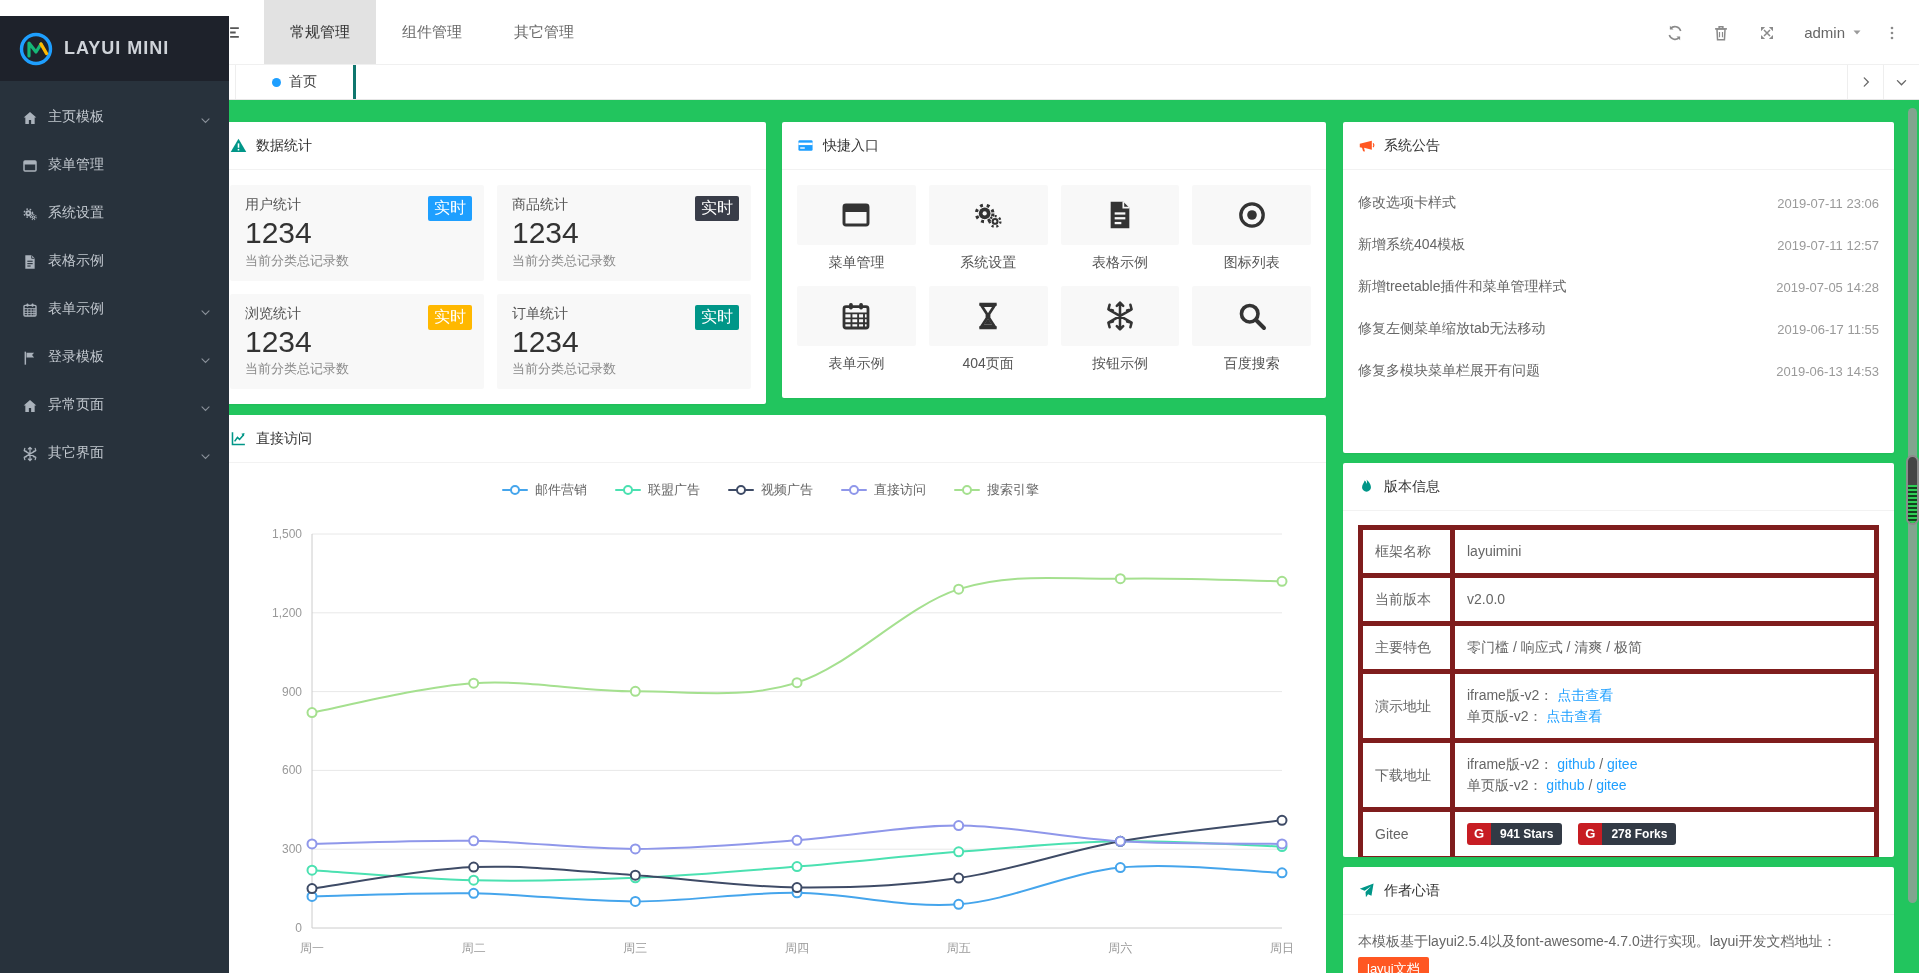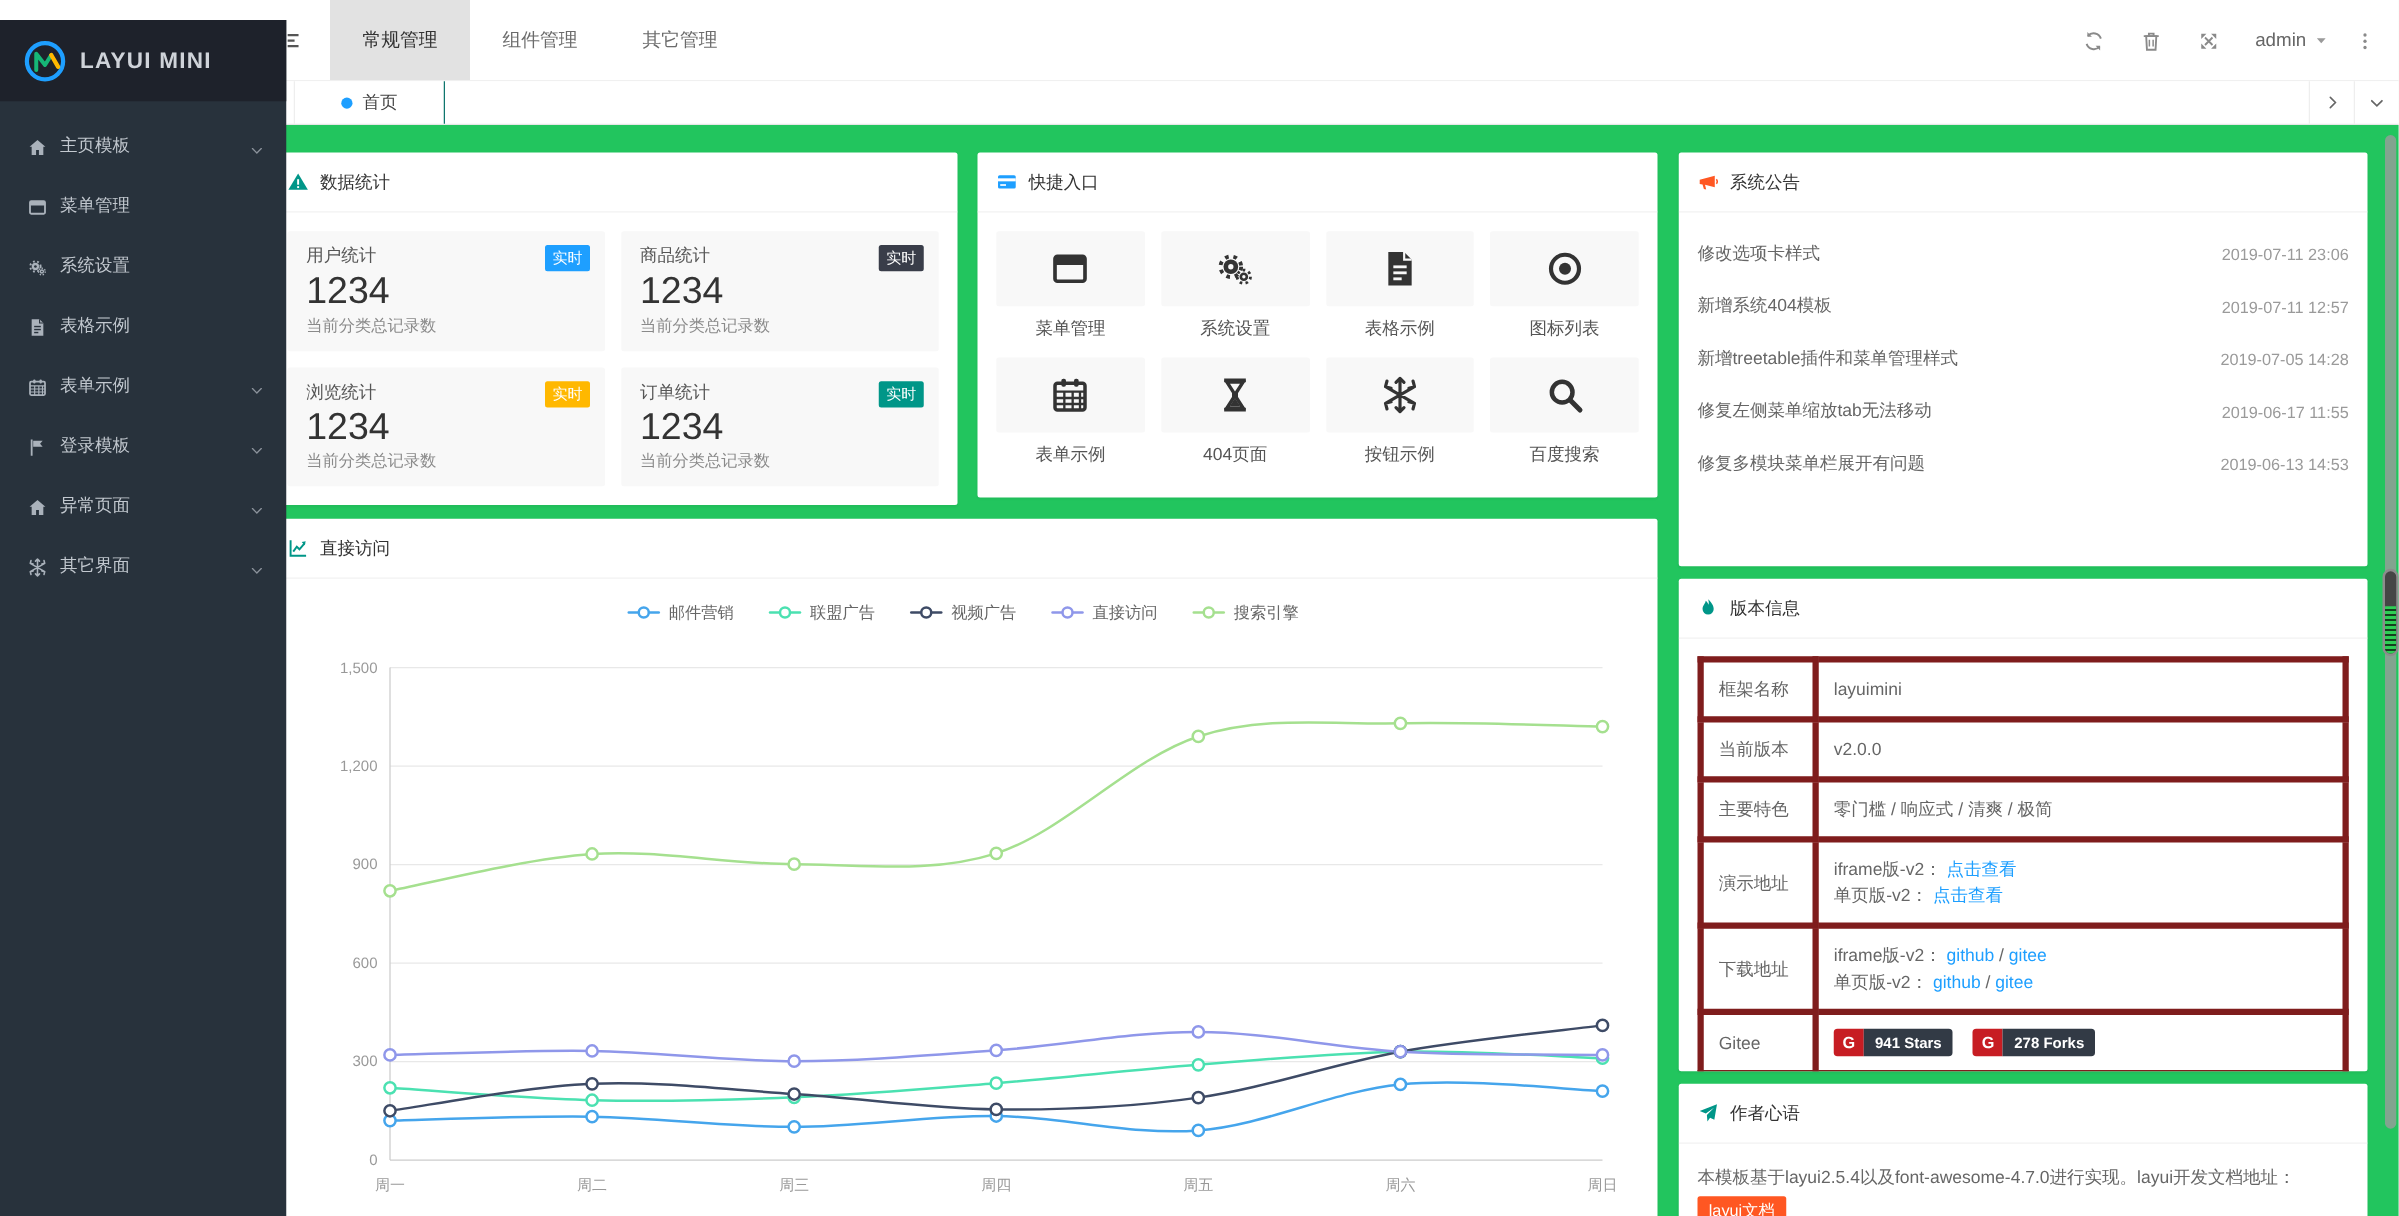--- a/index.html
+++ b/index.html
@@ -25,37 +25,37 @@
   .header-tab.active { background:#E2E2E2; color:#333; }
   .header-right { margin-left:auto; display:flex; padding-right:12px; }
   .hr-btn { width:46px; height:65px; display:flex; align-items:center; justify-content:center; color:#8a8a8a; cursor:pointer; }
   .admin-drop { display:flex; align-items:center; color:#666; font-size:15px; padding:0 14px; cursor:pointer; }
   .admin-drop .caret { margin-left:6px; color:#9a9a9a; }
 
   
   .tabbar { position:absolute; left:200px; top:65px; width:1719px; height:35px; background:#fff; border-bottom:1px solid #e6e6e6; display:flex; z-index:4; }
   .tb-nav { width:36px; display:flex; align-items:center; justify-content:center; color:#666; border-right:1px solid #eee; cursor:pointer; }
   .tb-nav.right { border-right:none; border-left:1px solid #eee; }
-  .tb-tab { width:120px; display:flex; align-items:center; justify-content:center; font-size:14px; color:#444; border-right:1px solid #0f766e; cursor:pointer; }
+  .tb-tab { width:120px; display:flex; align-items:center; justify-content:center; font-size:14px; color:#444; border-right:3px solid #0f766e; cursor:pointer; }
   .tb-dot { width:9px; height:9px; border-radius:50%; background:#1E9FFF; margin-right:8px; }
   .tb-spacer { flex:1; }
 
   
   .content { position:absolute; left:200px; top:100px; width:1719px; height:873px; background:#22c55e; overflow:hidden; }
   .panel { position:absolute; background:#fff; border-radius:2px; box-shadow:0 1px 2px rgba(0,0,0,.05); overflow:hidden; }
   .panel-header { height:48px; display:flex; align-items:center; padding:0 15px; border-bottom:1px solid #f2f2f2; font-size:14px; color:#333; }
   .panel-header .ph-icon { width:17px; height:17px; margin-right:9px; }
 
   .p-stats { left:15px; top:22px; width:551px; height:282px; }
   .stats-grid { display:grid; grid-template-columns:1fr 1fr; gap:13px; padding:15px; }
   .stat-box { background:#f8f8f8; border-radius:2px; padding:11px 15px; position:relative; }
   .stat-label { font-size:14px; color:#555; }
   .stat-value { font-size:30px; color:#333; line-height:1.25; }
   .stat-desc { font-size:13px; color:#8a8a8a; }
-  .stat-badge { position:absolute; top:11px; right:12px; color:#fff; font-size:12px; padding:2px 6px; border-radius:2px; }
+  .stat-badge { position:absolute; top:11px; right:12px; color:#fff; font-size:16px; padding:2px 6px; border-radius:2px; }
 
   .p-quick { left:582px; top:22px; width:544px; height:276px; }
   .quick-grid { display:grid; grid-template-columns:repeat(4,1fr); column-gap:13px; row-gap:14px; padding:15px; }
   .quick-item { text-align:center; cursor:pointer; }
   .quick-iconbox { height:60px; background:#f8f8f8; border-radius:2px; display:flex; align-items:center; justify-content:center; color:#333; --hole:#f8f8f8; }
   .quick-label { margin-top:9px; font-size:14px; color:#555; }
 
   .p-chart { left:15px; top:315px; width:1111px; height:620px; }
   .chart-legend { display:flex; justify-content:center; align-items:center; gap:28px; margin-top:16px; height:22px; }
   .lg-item { display:flex; align-items:center; cursor:pointer; }

